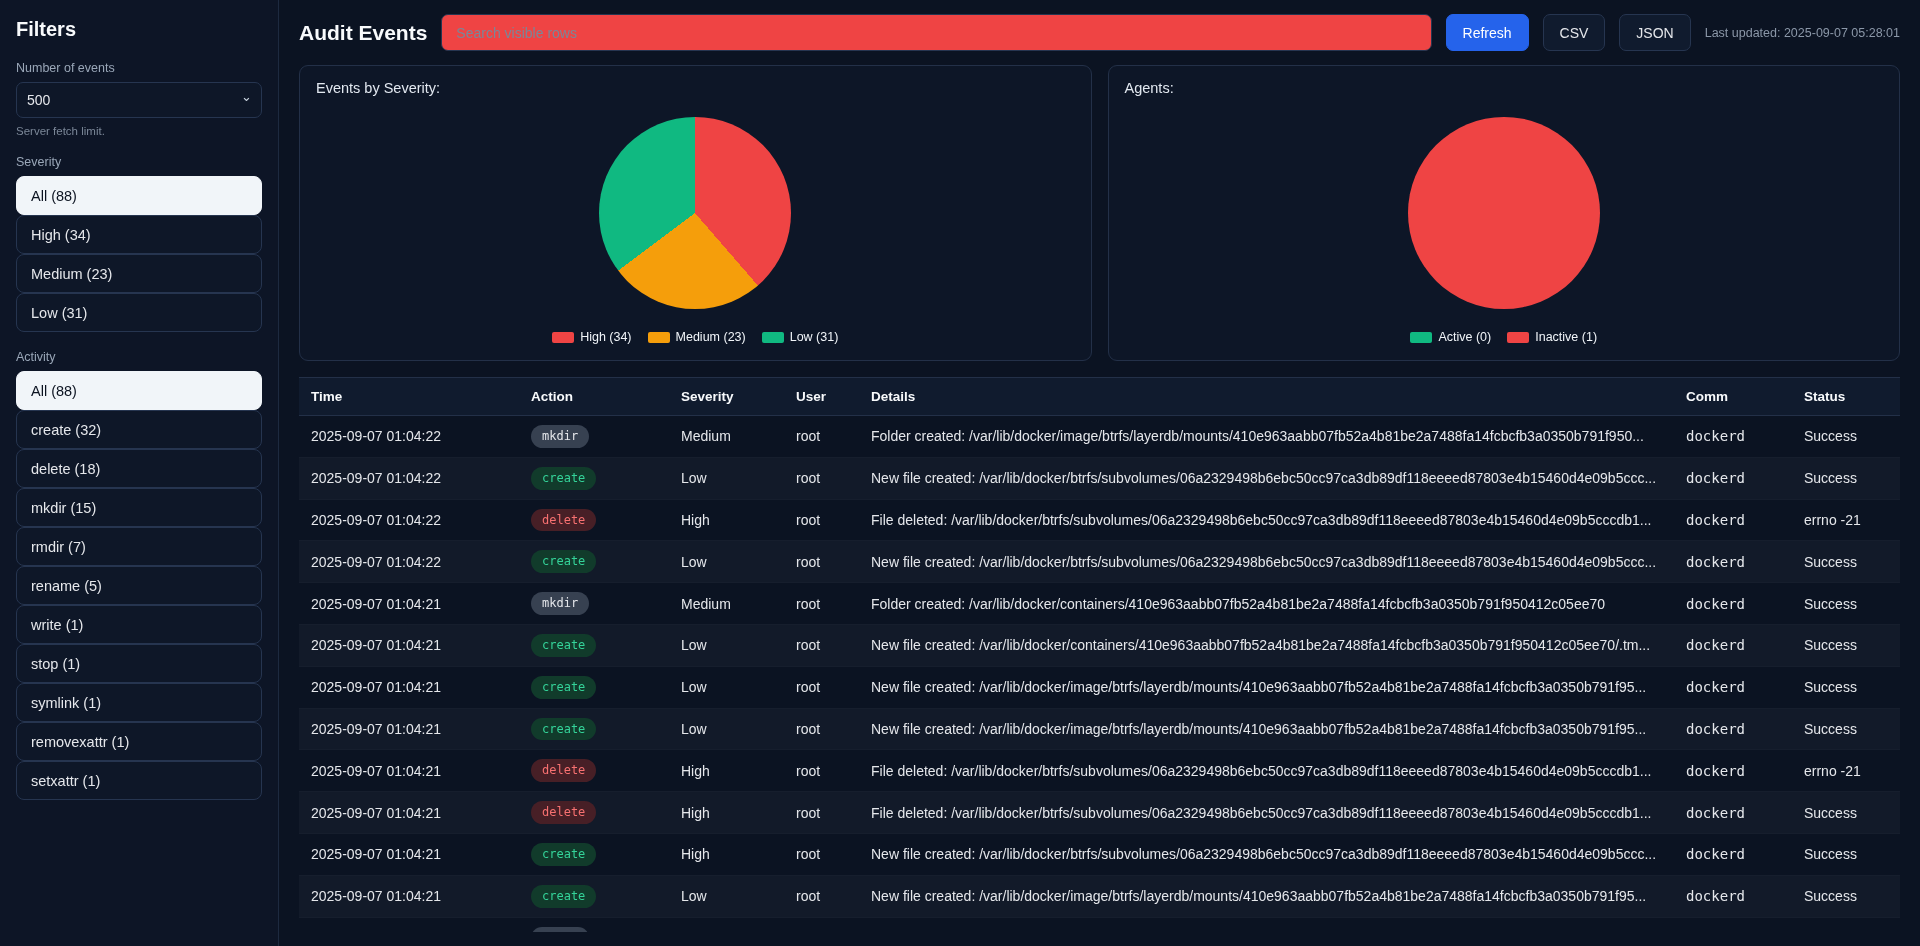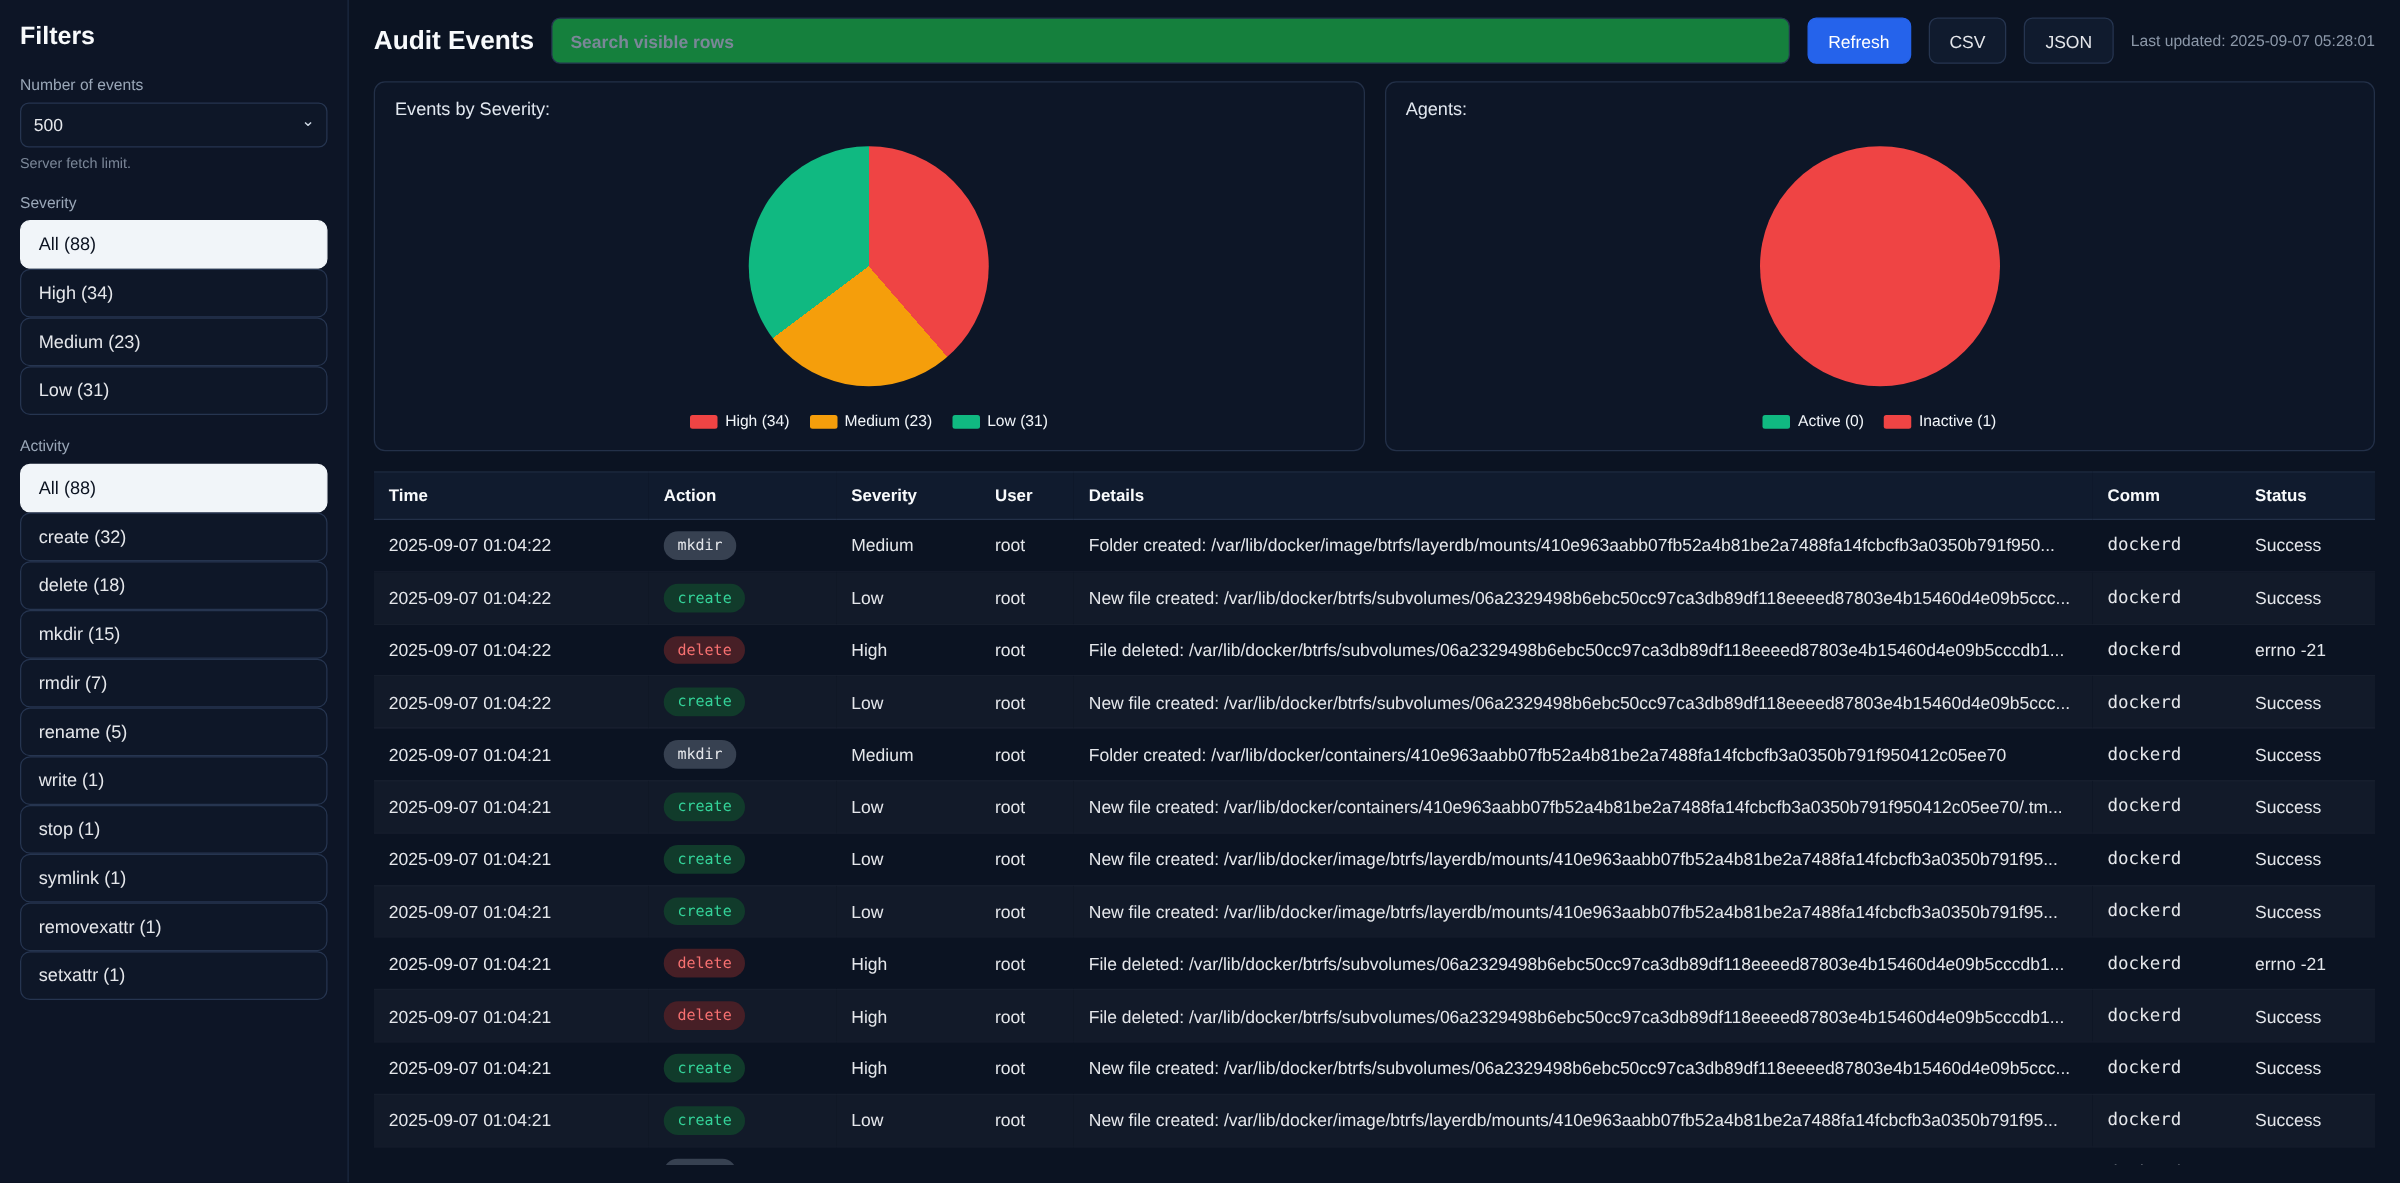--- a/index.html
+++ b/index.html
@@ -46,23 +46,23 @@
   .filter-btn.active {
     background: #f1f5f9; color: #0b1220;
     border-color: #f1f5f9; font-weight: 500;
   }
   
   .main { flex: 1; padding: 14px 20px; display: flex; flex-direction: column; overflow: hidden; }
   .topbar { display: flex; align-items: center; gap: 14px; margin-bottom: 14px; }
   .page-title { font-size: 21px; font-weight: 700; color: #f8fafc; white-space: nowrap; }
   .search-input {
     flex: 1; height: 37px;
-    background: #15803d; border: 1px solid #263550;
+    background: #ef4444; border: 1px solid #263550;
     border-radius: 7px; padding: 0 14px;
-    color: #e5e7eb; font-size: 14px; font-family: inherit; font-weight: bold;
+    color: #e5e7eb; font-size: 14px; font-family: inherit;
   }
   .search-input::placeholder { color: #7b8798; }
   .btn {
     height: 37px; border-radius: 7px; padding: 0 16px;
     font-size: 14px; font-family: inherit; cursor: pointer;
     white-space: nowrap;
   }
   .btn-primary { background: #2563eb; border: 1px solid #2563eb; color: #ffffff; }
   .btn-secondary { background: #101b2e; border: 1px solid #263550; color: #e5e7eb; }
   .last-updated { font-size: 12.5px; color: #8b97a8; white-space: nowrap; }

